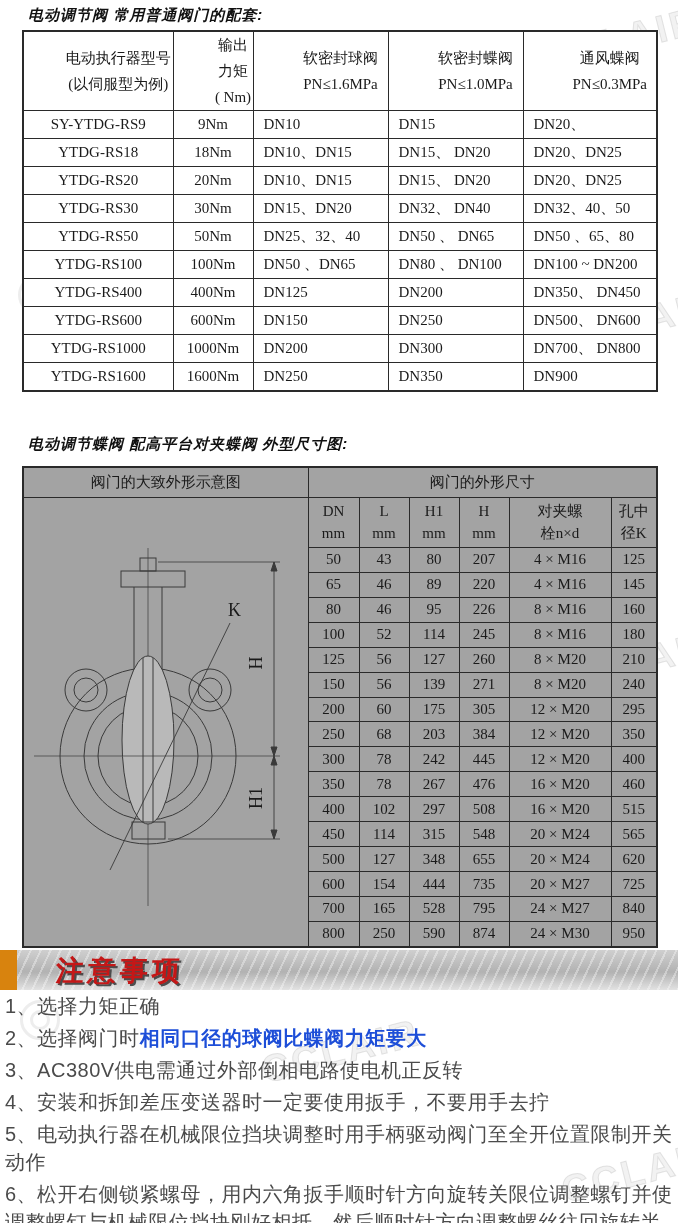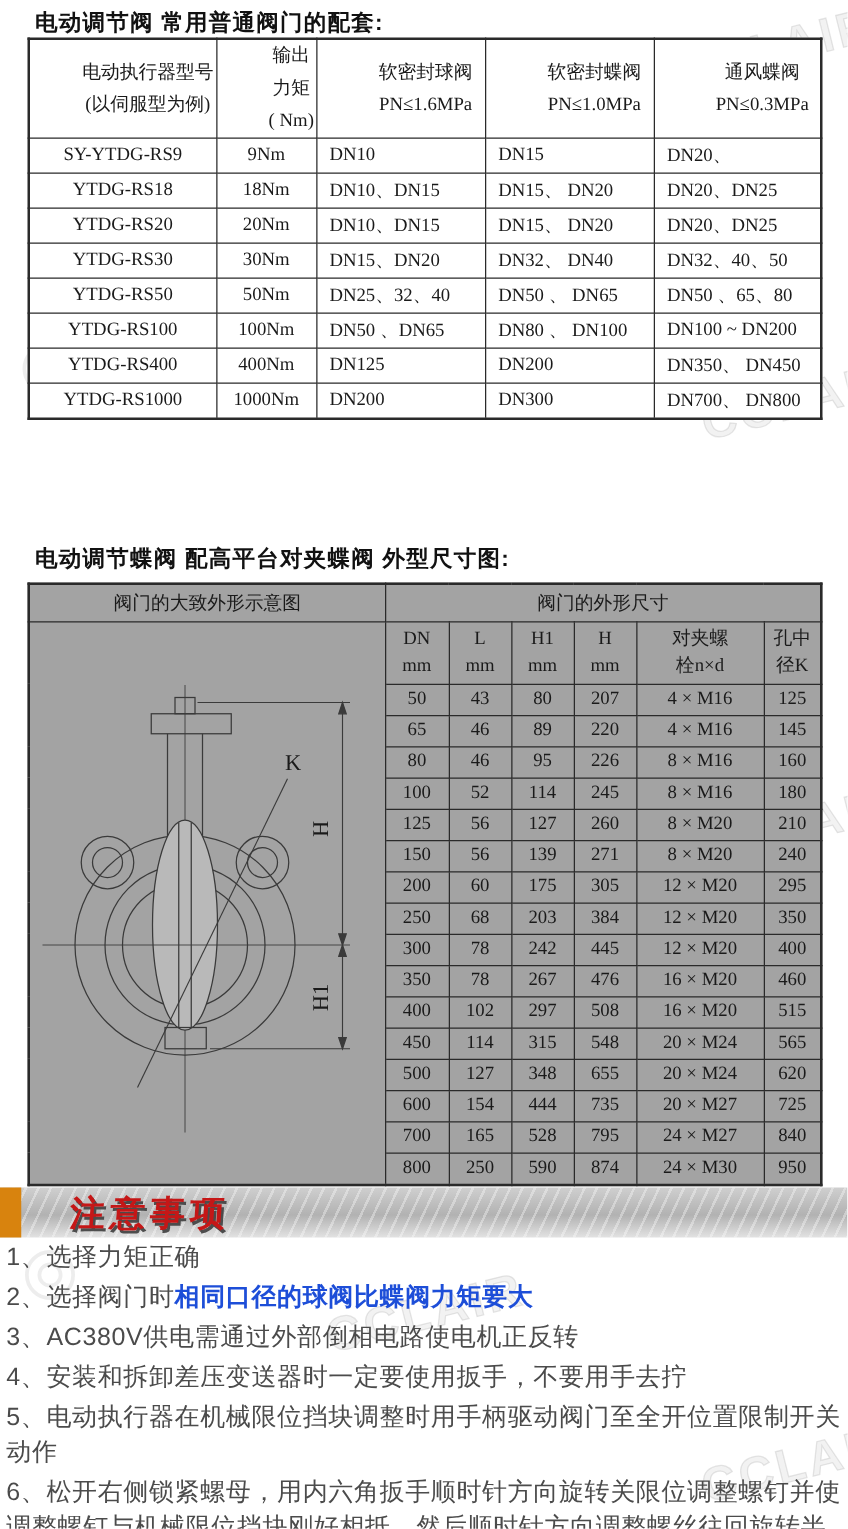--- a/index.html
+++ b/index.html
@@ -15,22 +15,22 @@
   }
   .ring{
     position:absolute;border:3px solid rgba(175,175,175,0.22);border-radius:50%;
     width:34px;height:34px;z-index:5;pointer-events:none;
   }
   .ring:before{
     content:"";position:absolute;left:7px;top:7px;width:14px;height:14px;
     border:3px solid rgba(175,175,175,0.22);border-radius:50%;
   }
   .page-title{
-    position:absolute;left:28px;font-weight:bold;font-size:18px;color:#111;
-    letter-spacing:1px;z-index:10;
+    position:absolute;left:28px;font-weight:bold;font-size:15px;color:#111;
+    letter-spacing:1px;z-index:10;font-style:italic;
   }
   
   table{border-collapse:collapse;table-layout:fixed;z-index:10;}
   #t1{position:absolute;left:22px;top:30px;width:634px;background:#fff;}
   #t1 th,#t1 td{
     border:1px solid #2a2a2a;font-family:"Liberation Serif",serif;
     font-weight:normal;font-size:15px;text-align:center;padding:0;
   }
   #t1 thead th{height:55px;padding-left:40px;}
   #t1 thead .l1,#t1 thead .l2{line-height:26px;}
@@ -163,25 +163,39 @@
         <td class="dn">DN100 ~ DN200</td>
       </tr>
       <tr>
         <td>YTDG-RS400</td>
         <td>400Nm</td>
         <td class="dn">DN125</td>
         <td class="dn">DN200</td>
         <td class="dn">DN350、 DN450</td>
       </tr>
       <tr>
+        <td>YTDG-RS600</td>
+        <td>600Nm</td>
+        <td class="dn">DN150</td>
+        <td class="dn">DN250</td>
+        <td class="dn">DN500、 DN600</td>
+      </tr>
+      <tr>
         <td>YTDG-RS1000</td>
         <td>1000Nm</td>
         <td class="dn">DN200</td>
         <td class="dn">DN300</td>
         <td class="dn">DN700、 DN800</td>
+      </tr>
+      <tr>
+        <td>YTDG-RS1600</td>
+        <td>1600Nm</td>
+        <td class="dn">DN250</td>
+        <td class="dn">DN350</td>
+        <td class="dn">DN900</td>
       </tr>
     </tbody>
 </table>
 
 <div class="page-title" style="top:435px;">电动调节蝶阀  配高平台对夹蝶阀  外型尺寸图:</div>
 
 <table id="t2">
   <colgroup>
     <col style="width:285px">
       <col style="width:51px">

